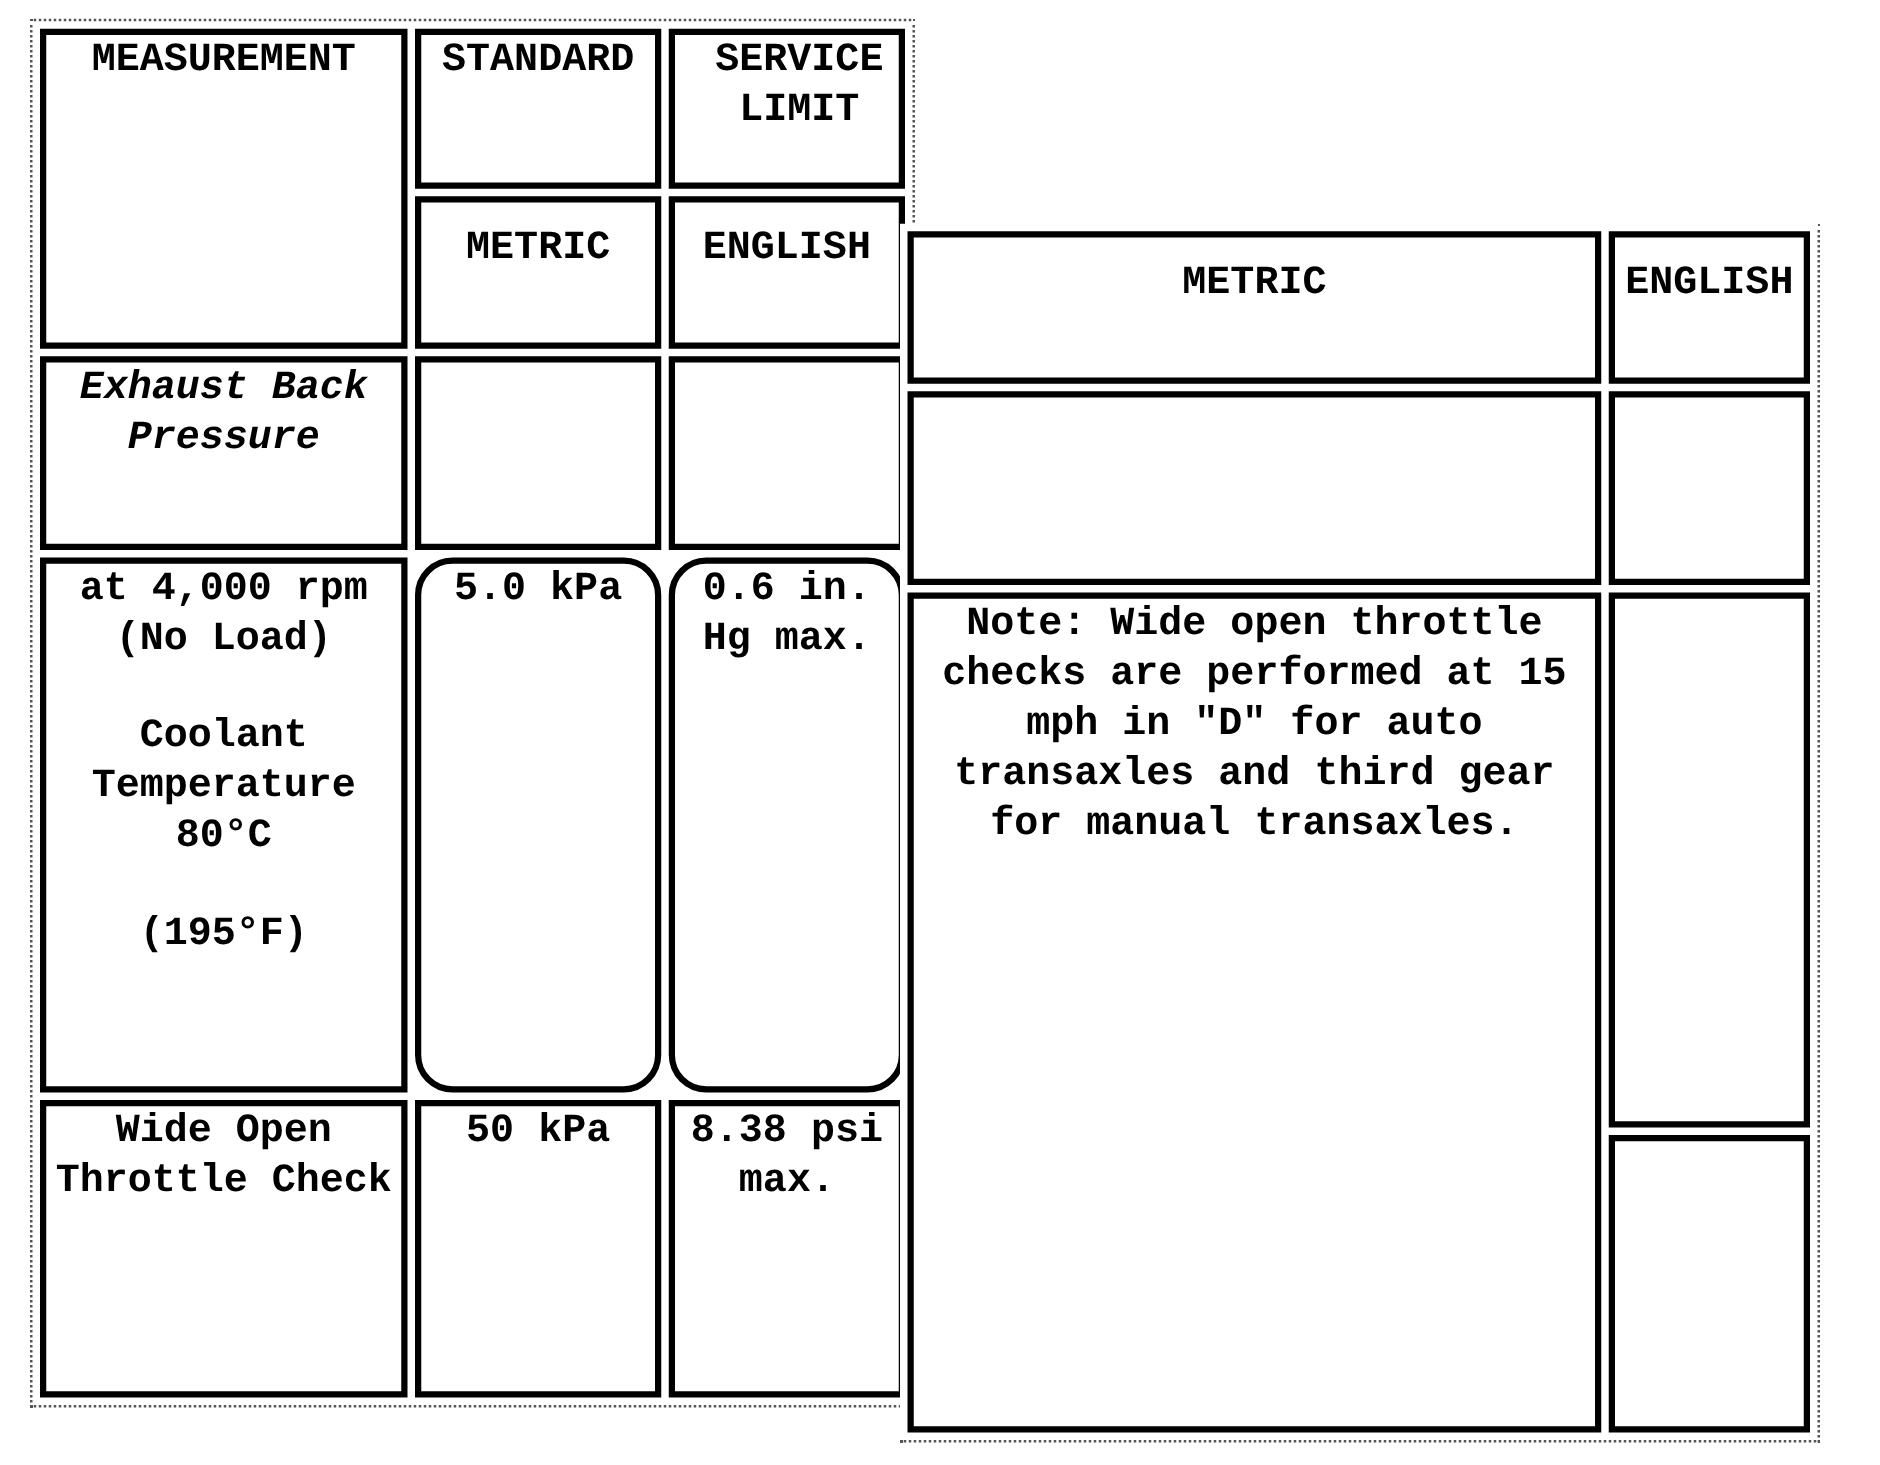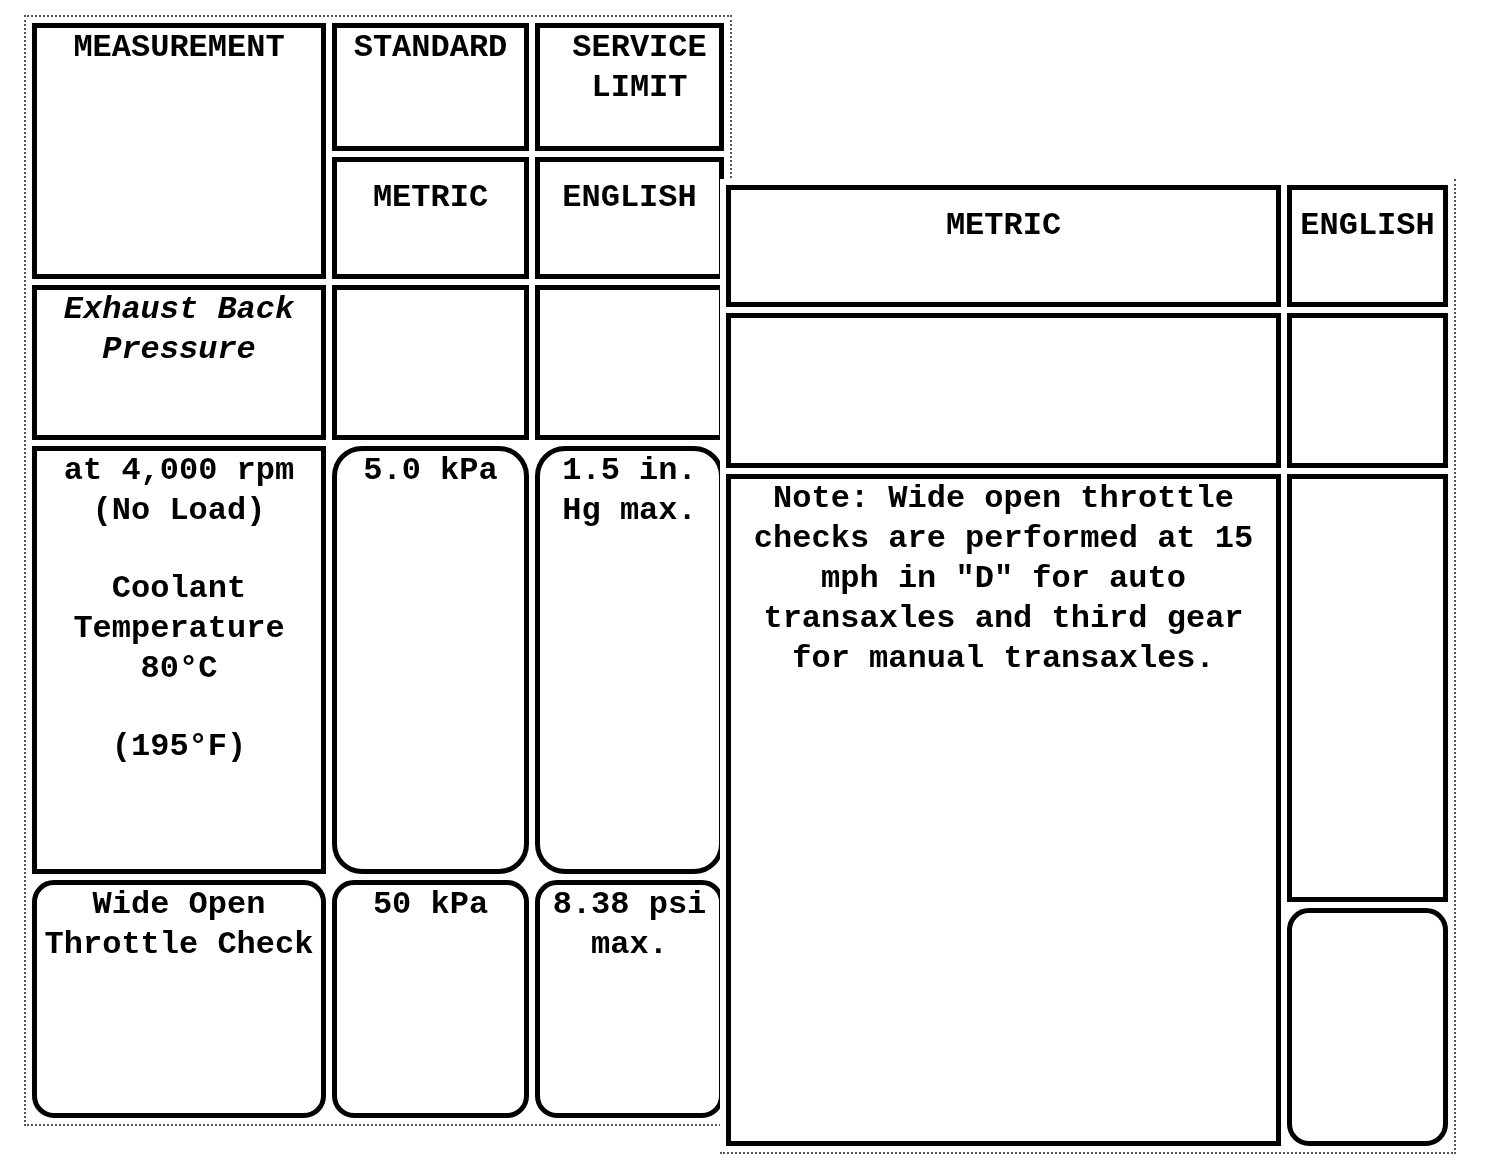--- a/index.html
+++ b/index.html
@@ -47,21 +47,21 @@
     line-height: 40px;
     color: #000000;
     padding: 0;
     overflow: hidden;
   }
   
   .h1 { height: 128px; }
   .h2 { height: 122px; }
   .h3 { height: 155px; }
   .h4 { height: 428px; }
-  .h5 { height: 238px; border-radius: 22px; }
+  .h5 { height: 238px; }
 
   
   .hdr {
     text-align: center;
     padding-top: 38px;
     white-space: nowrap;
   }
   .hdr.sub { padding-top: 16px; text-align: center; }
   .hdr.wrapok { white-space: normal; padding-left: 20px; }
 
@@ -111,21 +111,21 @@
       <td class="value h3"></td>
       <td class="value h3"></td>
     </tr>
     <tr>
       <td class="label h4 r4-label">
         <p>at 4,000 rpm (No Load)</p>
         <p>Coolant Temperature 80°C</p>
         <p>(195°F)</p>
       </td>
       <td class="value h4 r4-val">5.0 kPa</td>
-      <td class="value h4 r4-val">1.5 in. Hg max.</td>
+      <td class="value h4 r4-val">0.6 in. Hg max.</td>
     </tr>
     <tr>
       <td class="label h5 r5-label">Wide Open Throttle Check</td>
       <td class="value h5 r5-val">50 kPa</td>
       <td class="value h5 r5-val">8.38 psi max.</td>
     </tr>
   </tbody>
     </table>
 
   <table class="tbl" id="right-table">

